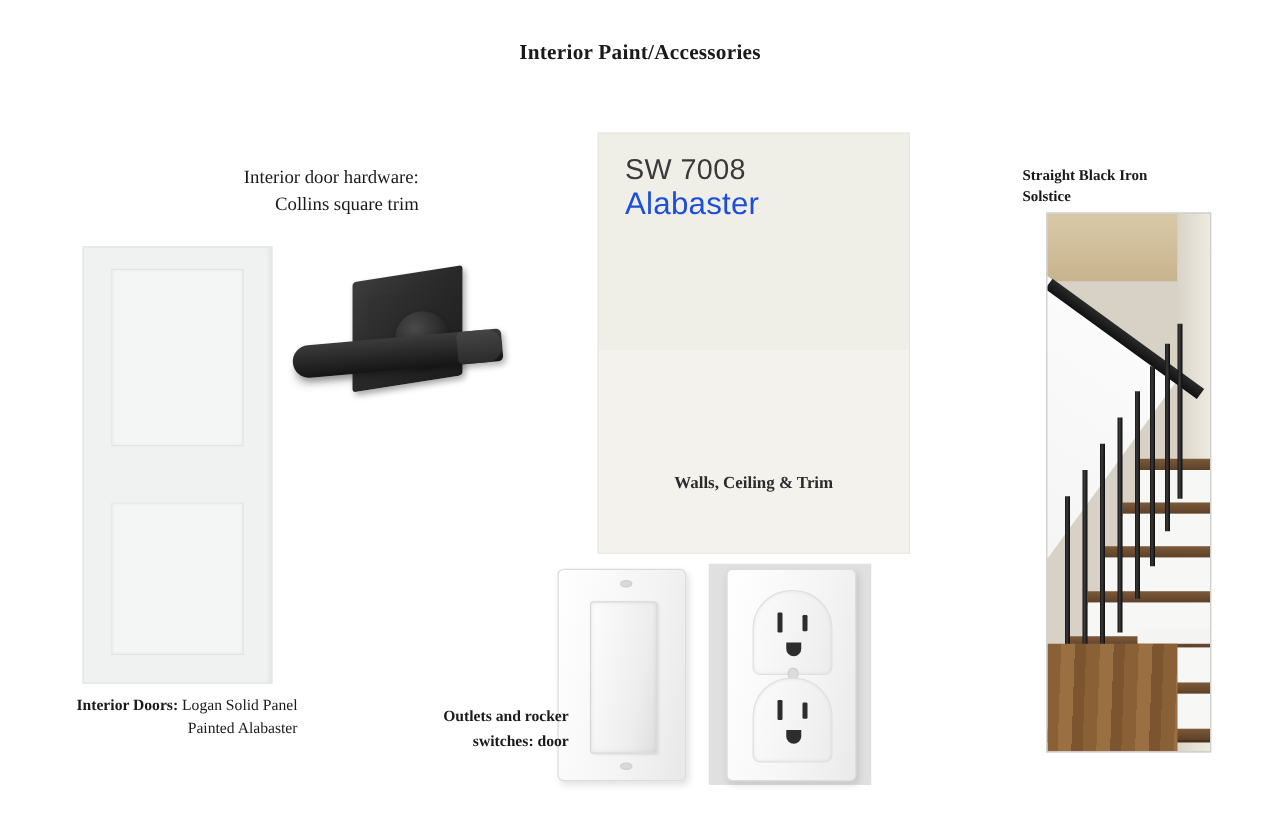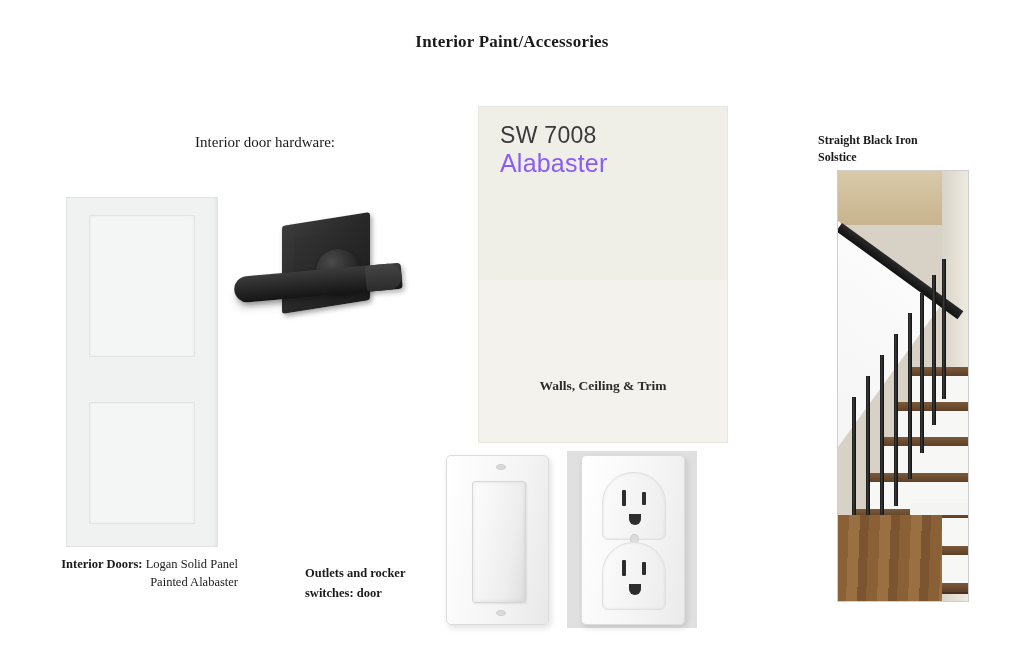--- a/index.html
+++ b/index.html
@@ -172,21 +172,21 @@
     font-size: 23px;
     color: #3a3a3a;
     letter-spacing: 0.3px;
   }
   .chip-name {
     position: absolute;
     left: 21px;
     top: 42px;
     font-family: "Liberation Sans", sans-serif;
     font-size: 25px;
-    color: #8b5cf6;
+    color: #1d4ed8;
     letter-spacing: 0.2px;
   }
   .chip-usage {
     position: absolute;
     left: 0; right: 0;
     top: 271px;
     text-align: center;
     font-size: 13.5px;
     font-weight: bold;
     color: #2b2b2b;
@@ -287,21 +287,21 @@
     height: 8px;
     border-radius: 50%;
     background: #dcdcdc;
     border: 1px solid #cccccc;
   }
   .outlet-caption {
     position: absolute;
     left: 305px;
     top: 563px;
     width: 150px;
-    text-align: left;
+    text-align: right;
     font-size: 12.5px;
     font-weight: bold;
     line-height: 1.6;
   }
 
   
   .stair-caption {
     position: absolute;
     left: 818px;
     top: 132px;
@@ -381,20 +381,21 @@
     <div class="panel top"></div>
     <div class="panel bottom"></div>
   </div>
 </div>
 <div class="door-caption">
   <b>Interior Doors:</b><span> Logan Solid Panel Painted Alabaster</span>
 </div>
 
 <div class="hw-caption">
   <div>Interior door hardware:</div>
+  <div>Collins square trim</div>
 </div>
 <div class="lever-wrap">
   <div class="lever-shadow"></div>
   <div class="lever-rose"></div>
   <div class="lever-rose-inner"></div>
   <div class="lever-hub"></div>
   <div class="lever-arm">
     <div class="lever-arm-tip"></div>
   </div>
 </div>

